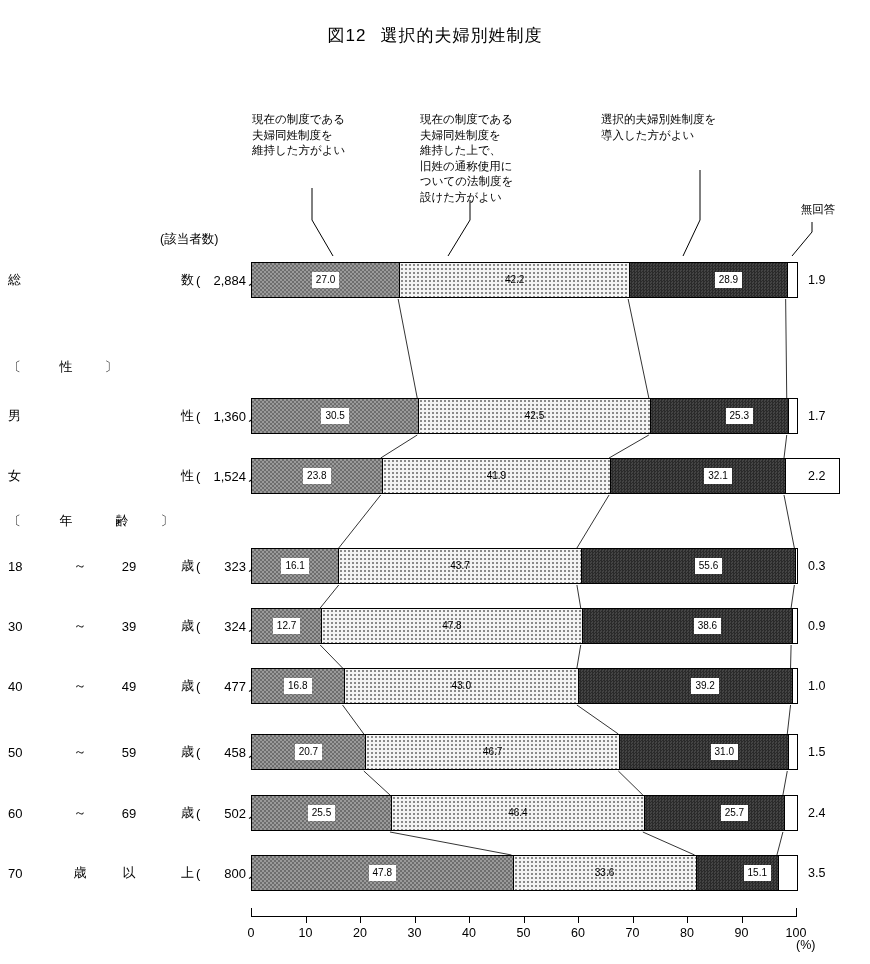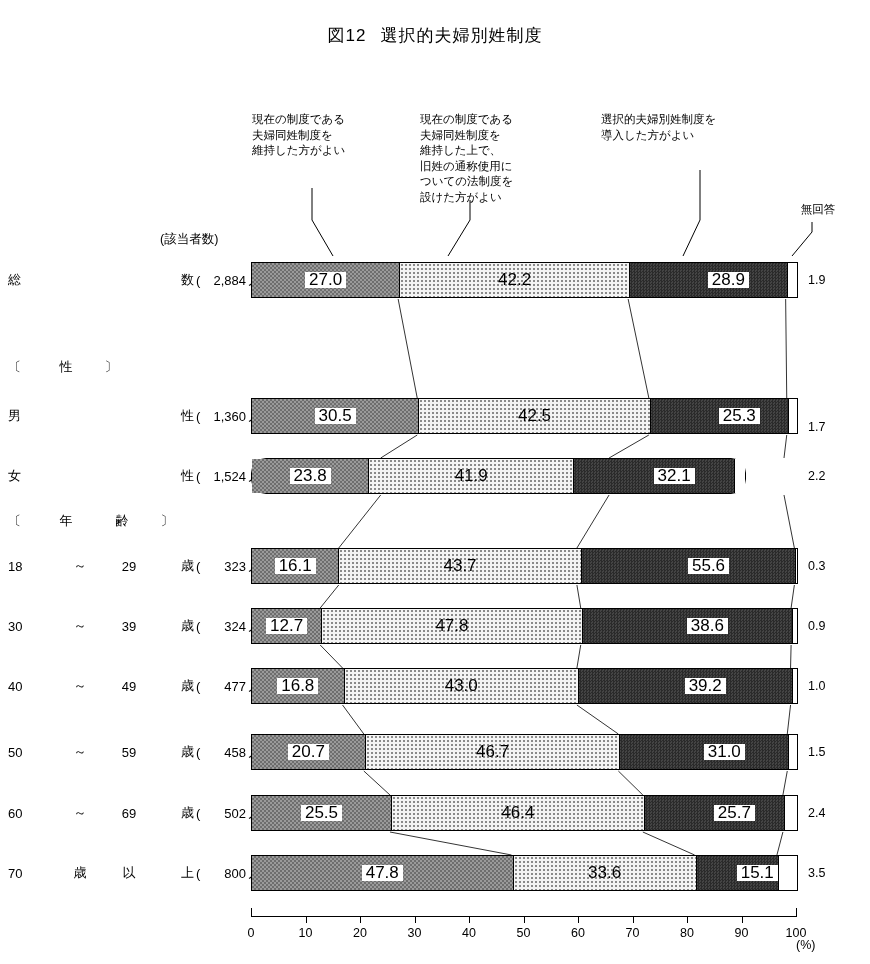--- a/index.html
+++ b/index.html
@@ -92,21 +92,21 @@
     background-color:#333333;
     background-image:
       repeating-conic-gradient(#2a2a2a 0% 25%, #444444 0% 50%);
     background-size:3px 3px;
     padding-left:40px;
   }
   .seg.s3{background-color:#ffffff;}
 
   .seg .val{
     position:relative;z-index:2;
-    font-size:17px;line-height:14px;
+    font-size:10px;line-height:14px;
     padding:1px 4px;
     background:#ffffff;
     color:#000;
     white-space:nowrap;
   }
   .seg.s1 .val{background:transparent;}
 
   .tail{
     position:absolute;font-size:12.5px;height:36px;
     display:flex;align-items:center;
@@ -200,34 +200,34 @@
           <span class="val">30.5</span>
         </div>
         <div class="seg s1" style="width:231.625px">
           <span class="val">42.5</span>
         </div>
         <div class="seg s2" style="width:137.885px">
           <span class="val">25.3</span>
         </div>
         <div class="seg s3" style="width:9.265px"></div>
       </div>
-      <div class="tail" style="left: 808px; top: 398px; align-items: flex-end;">
+      <div class="tail" style="left: 808px; top: 398px;">
         <span>1.7</span>
       </div>
       <div class="row-label" style="top: 466px;">
         <span class="rl-c1">女</span>
         <span class="rl-c2"></span>
         <span class="rl-c3"></span>
         <span class="rl-c4">性</span>
         <span class="rl-paren">(</span>
         <span class="rl-n">1,524</span>
         <span class="rl-unit">人</span>
         <span class="rl-paren2">)</span>
       </div>
-      <div class="bar" style="left: 251px; top: 458px; width: 495px; border-radius: 15px;">
+      <div class="bar" style="left: 251px; top: 458px; width: 589px;">
         <div class="seg s0" style="width:129.71px">
           <span class="val">23.8</span>
         </div>
         <div class="seg s1" style="width:228.355px">
           <span class="val">41.9</span>
         </div>
         <div class="seg s2" style="width:174.945px">
           <span class="val">32.1</span>
         </div>
         <div class="seg s3" style="width:11.990000000000002px"></div>

